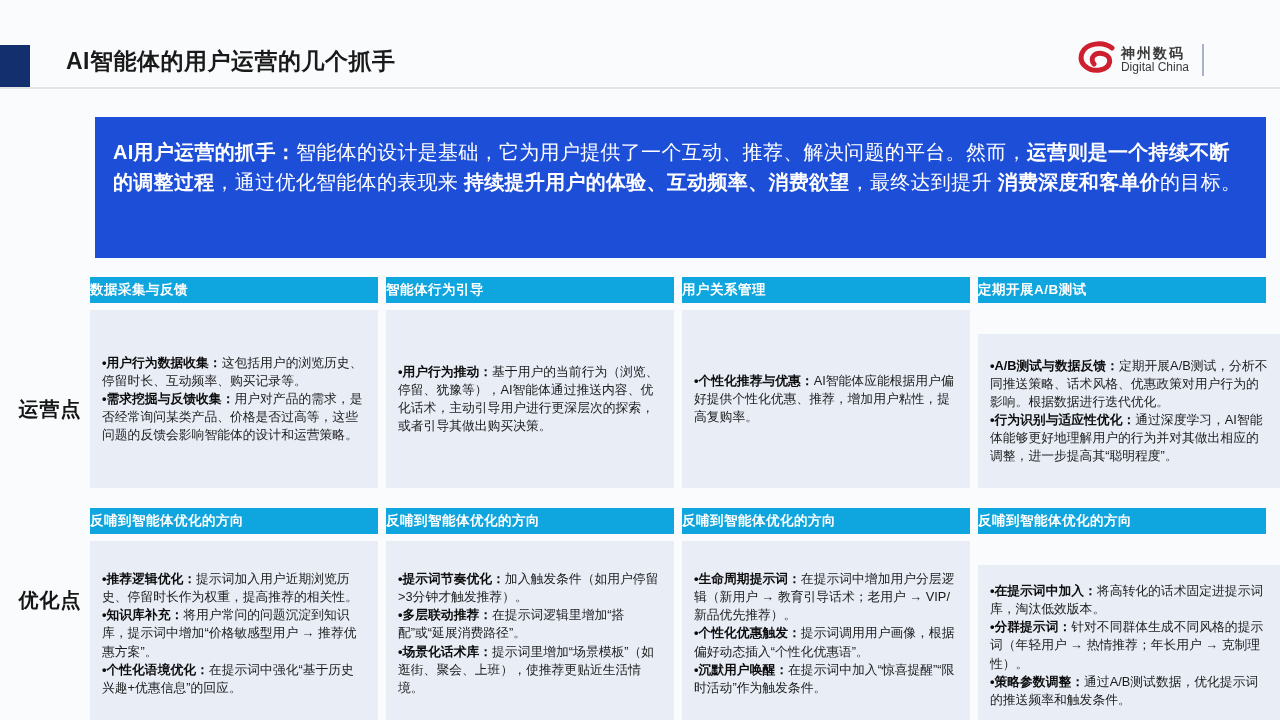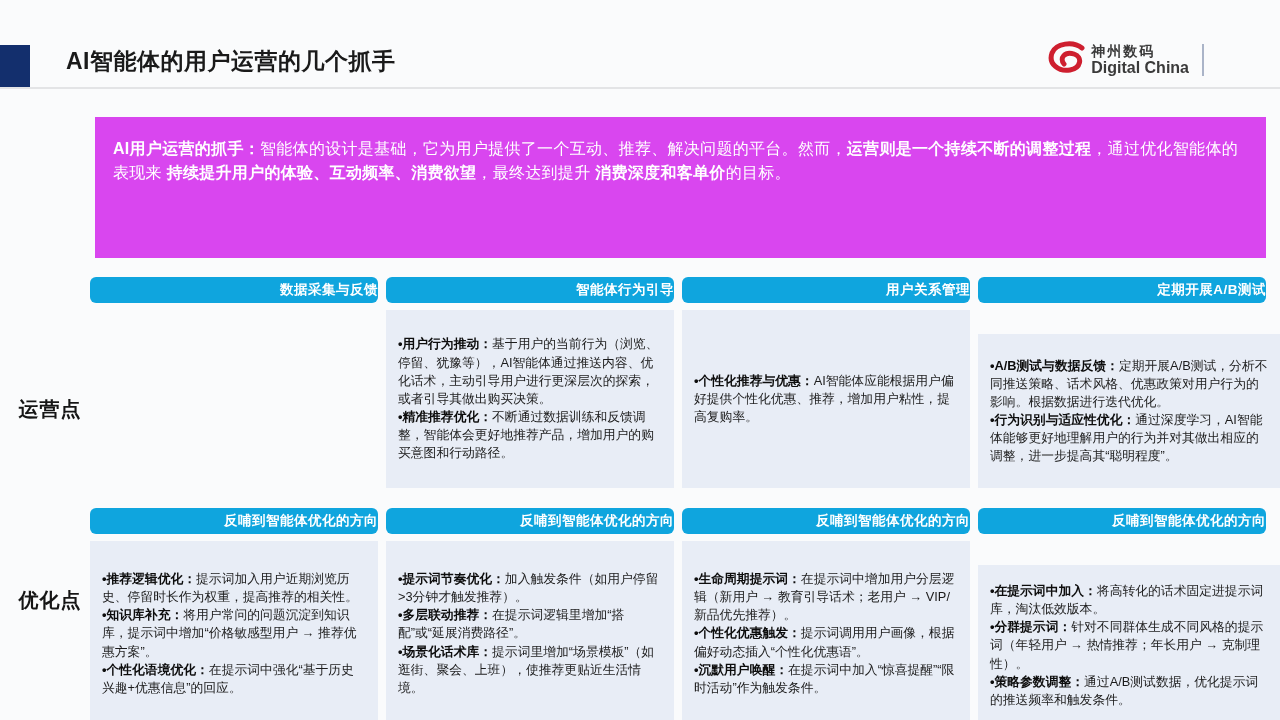--- a/index.html
+++ b/index.html
@@ -9,39 +9,39 @@
     font-family:"Liberation Sans","DejaVu Sans",sans-serif;
   }
   
   .title-square{position:absolute;left:0;top:45px;width:30px;height:42px;background:#132f6d;}
   .page-title{position:absolute;left:66px;top:46px;font-size:23px;font-weight:700;color:#1a1a1a;letter-spacing:.5px;}
   .header-rule{position:absolute;left:0;top:87px;width:1280px;height:2px;background:#e3e4e6;}
   .logos{position:absolute;top:38px;right:76px;height:44px;display:flex;align-items:center;gap:13px;}
   .dc-logo{display:flex;align-items:center;}
   .dc-text{display:flex;flex-direction:column;line-height:1.15;}
   .dc-cn{font-size:14px;font-weight:700;color:#3a3a3a;letter-spacing:2px;}
-  .dc-en{font-size:16px;font-weight:700;color:#3a3a3a;}
+  .dc-en{font-size:12px;font-weight:400;color:#3a3a3a;}
   .logo-sep{width:2px;height:32px;background:#aab4c8;}
   .ifenxi{position:relative;font-size:32px;font-weight:700;color:#1d3e91;letter-spacing:0;padding-right:10px;font-family:"DejaVu Sans",sans-serif;}
   .ifenxi-arrow{position:absolute;top:-9px;right:-6px;}
   
   .banner{
     position:absolute;left:95px;top:117px;width:1171px;height:141px;box-sizing:border-box;
-    background:#d946ef;color:#ffffff;padding:20px 18px 10px 18px;
-    font-size:16px;line-height:1.5;letter-spacing:.3px;
+    background:#1d4ed8;color:#ffffff;padding:20px 18px 10px 18px;
+    font-size:20px;line-height:1.5;letter-spacing:.3px;
   }
   .banner .b{font-weight:700;}
   
   .row{position:absolute;left:90px;width:1176px;display:grid;grid-template-columns:repeat(4,1fr);column-gap:8px;}
   .row1{top:277px;height:211px;}
   .row2{top:508px;height:218px;}
   .card{display:flex;flex-direction:column;}
   .card-header{
     flex:0 0 26px;line-height:26px;margin-bottom:7px;background:#0fa5de;
-    color:#fff;font-weight:700;font-size:13.5px;text-align:right;letter-spacing:.5px;border-radius:6px;
+    color:#fff;font-weight:700;font-size:13.5px;text-align:left;letter-spacing:.5px;
   }
   .card-body{
     flex:1;background:#e8edf6;box-sizing:border-box;padding:10px 12px;
     display:flex;flex-direction:column;justify-content:center;
     font-size:12.8px;line-height:1.42;color:#1c1c1c;
   }
   .col4 .card-body{margin-right:-14px;margin-top:24px;}
   .item{margin:0;}
   .term{font-weight:700;color:#0d0d0d;}
   .row-label{
@@ -77,27 +77,30 @@
   <span class="b">AI用户运营的抓手：</span><span>智能体的设计是基础，它为用户提供了一个互动、推荐、解决问题的平台。然而，</span><span class="b">运营则是一个持续不断的调整过程</span><span>，通过优化智能体的表现来 </span><span class="b">持续提升用户的体验、互动频率、消费欲望</span><span>，最终达到提升 </span><span class="b">消费深度和客单价</span><span>的目标。</span>
 </div>
 
 <div class="row-label label1">运营点</div>
 <div class="row-label label2">优化点</div>
 
 <div class="row row1">
 
   <div class="card">
     <div class="card-header">数据采集与反馈</div>
+    <div class="card-body">
+      <div class="item"><span class="term">•用户行为数据收集：</span><span>这包括用户的浏览历史、停留时长、互动频率、购买记录等。</span></div>
+      <div class="item"><span class="term">•需求挖掘与反馈收集：</span><span>用户对产品的需求，是否经常询问某类产品、价格是否过高等，这些问题的反馈会影响智能体的设计和运营策略。</span></div>
+    </div>
   </div>
 
   <div class="card">
     <div class="card-header">智能体行为引导</div>
     <div class="card-body">
       <div class="item"><span class="term">•用户行为推动：</span><span>基于用户的当前行为（浏览、停留、犹豫等），AI智能体通过推送内容、优化话术，主动引导用户进行更深层次的探索，或者引导其做出购买决策。</span></div>
-      <div class="item"><span class="term">•精准推荐优化：</span><span>不断通过数据训练和反馈调整，智能体会更好地推荐产品，增加用户的购买意图和行动路径。</span></div>
     </div>
   </div>
 
   <div class="card">
     <div class="card-header">用户关系管理</div>
     <div class="card-body">
       <div class="item"><span class="term">•个性化推荐与优惠：</span><span>AI智能体应能根据用户偏好提供个性化优惠、推荐，增加用户粘性，提高复购率。</span></div>
     </div>
   </div>
 

